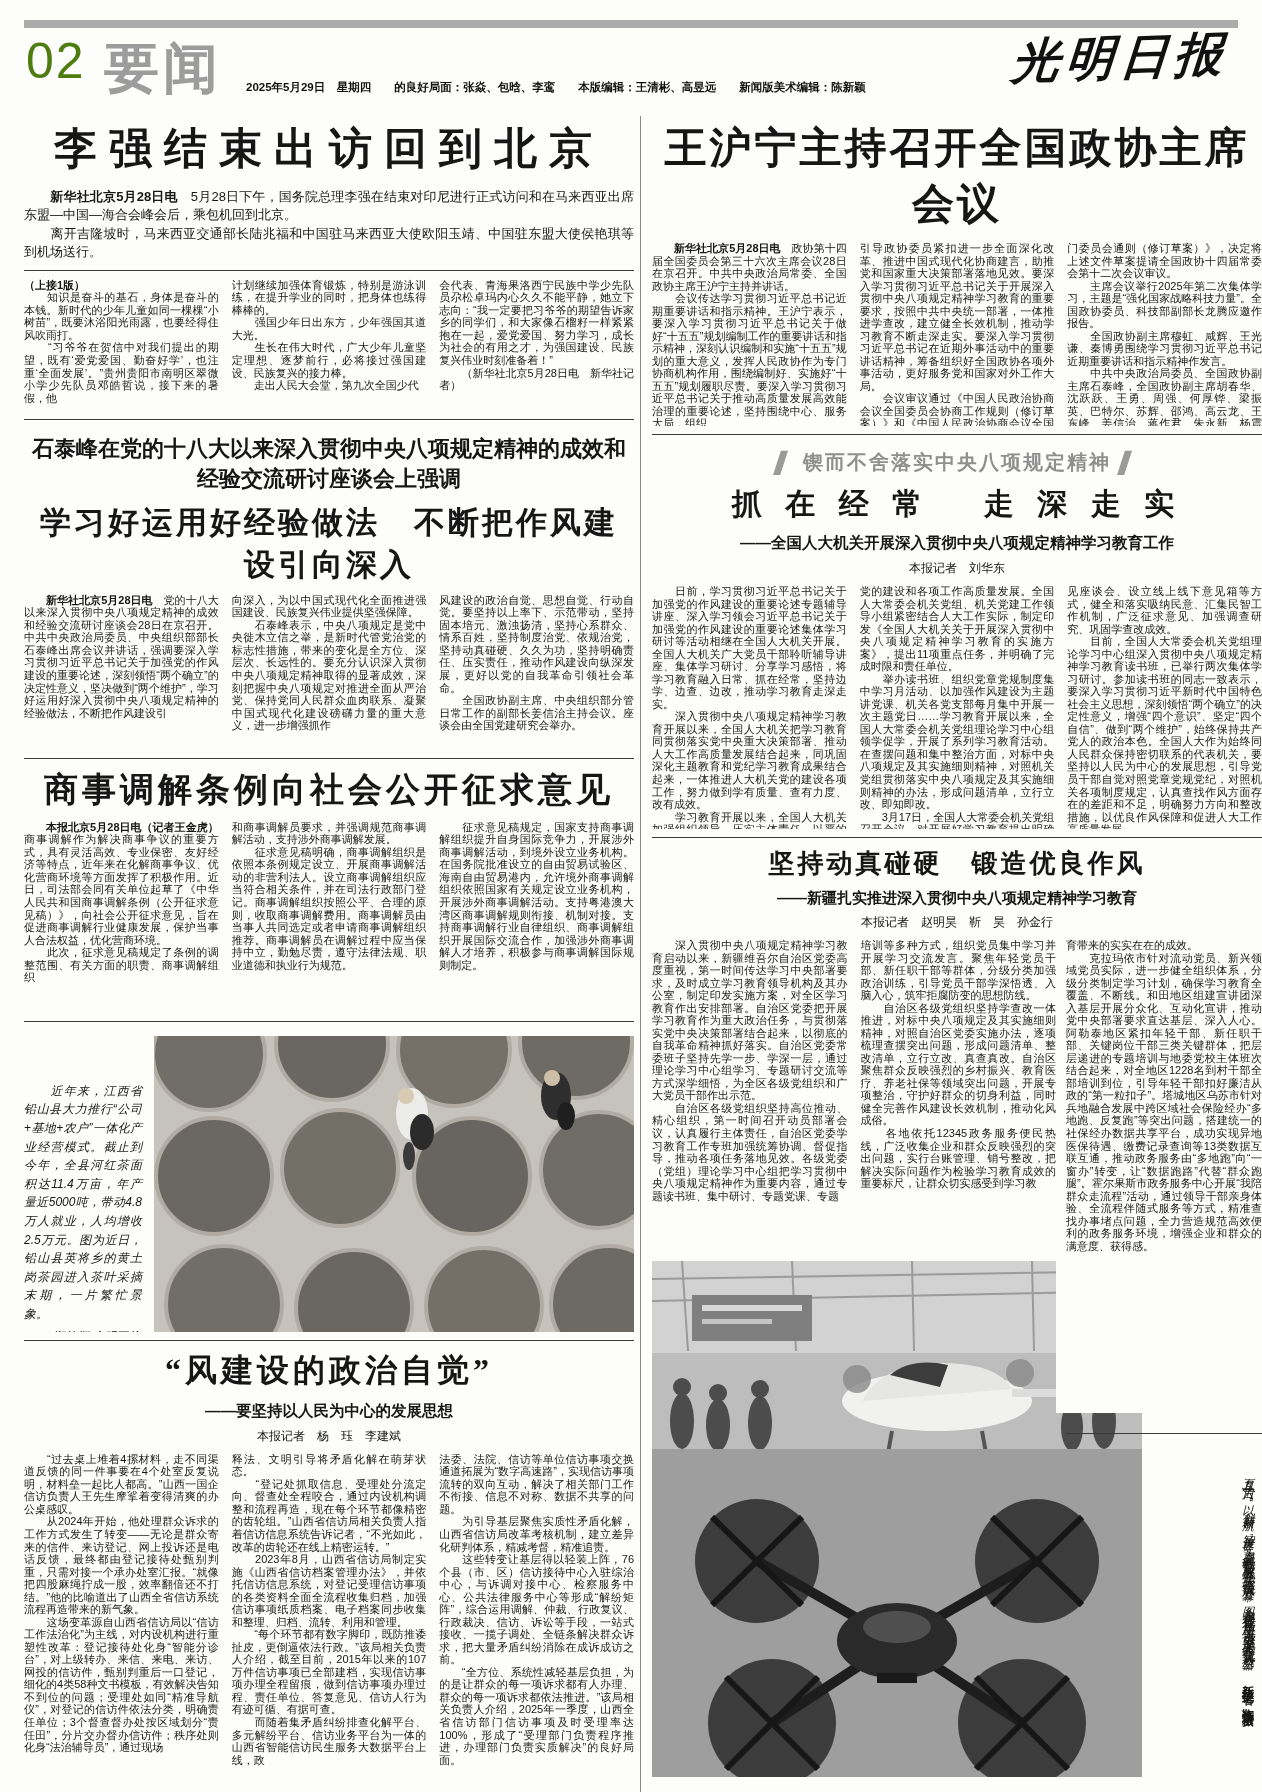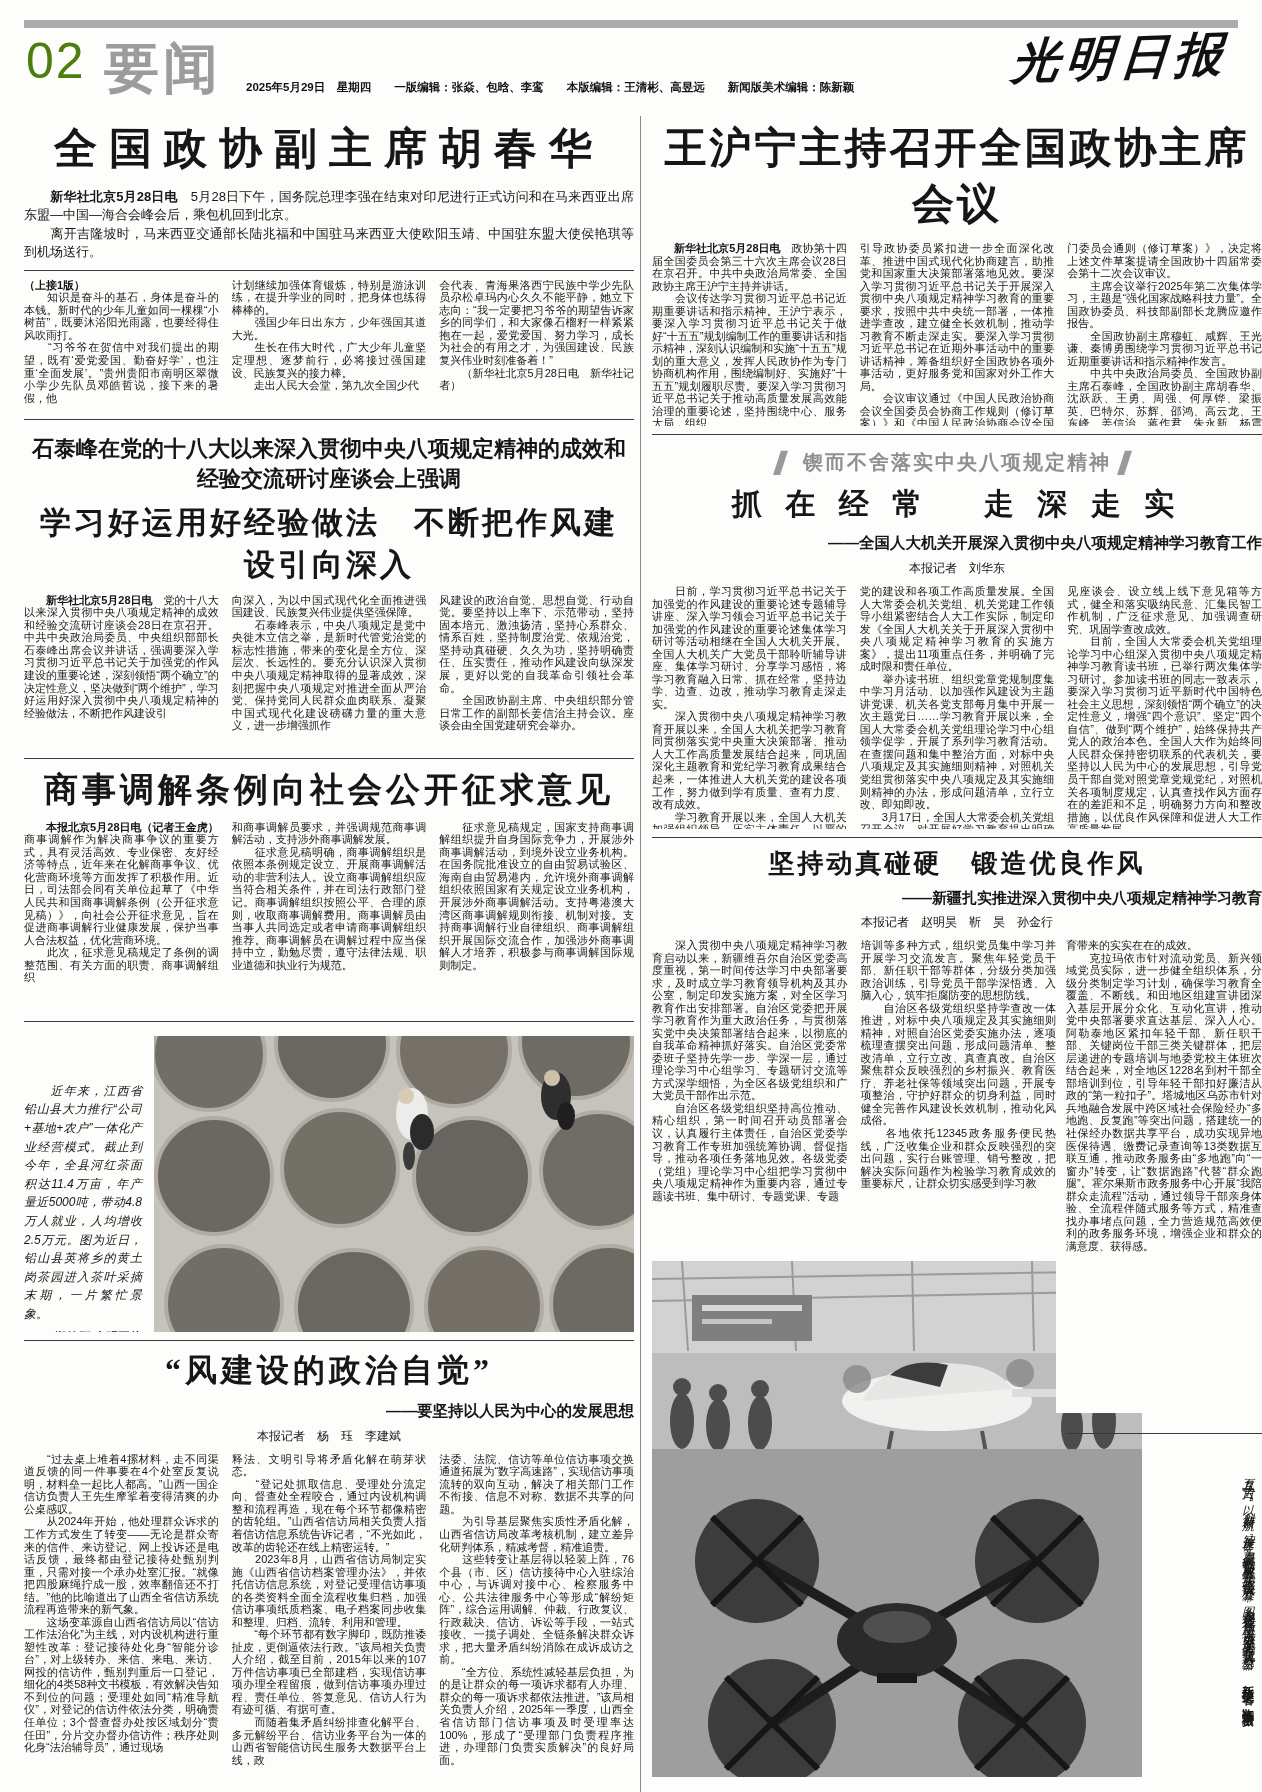--- a/index.html
+++ b/index.html
@@ -22,21 +22,21 @@
   .lead{font-size:13px;line-height:1.42;text-align:justify;margin:0 0 6px 0;white-space:pre-line;}
   .cols3{display:flex;gap:13px;overflow:hidden;}
   .cols3 .col{flex:1;font-size:11px;line-height:1.14;text-align:justify;white-space:pre-line;overflow:hidden;}
   .kicker{text-align:center;font-size:22px;font-weight:bold;margin:14px 0 2px 0;}
   h2.mid{margin:8px 0;text-align:center;font-weight:bold;font-family:"Liberation Serif",serif;}
   .a3-head{font-size:31px;letter-spacing:3px;}
   .a4-head{font-size:34px;letter-spacing:4px;}
   .a5-head{font-size:32px;letter-spacing:4px;margin-top:16px;}
   .b2-head{font-size:30px;letter-spacing:8px;}
   .b3-head{font-size:26px;letter-spacing:3px;margin-top:12px;}
-  .subhead{text-align:right;font-size:15.5px;font-weight:bold;margin:4px 0;}
+  .subhead{text-align:center;font-size:15.5px;font-weight:bold;margin:4px 0;}
   .byline{text-align:center;font-size:12px;margin:6px 0 8px 0;}
   .banner{text-align:center;font-size:20px;font-weight:bold;color:#8f8f8f;margin:14px 0 2px 0;letter-spacing:2px;}
   .banner .mark{display:inline-block;transform:skewX(-18deg);margin:0 10px;color:#9a9a9a;}
   .photo-row{display:flex;gap:12px;margin-top:14px;height:296px;overflow:hidden;}
   .tea-caption{width:118px;font-size:12px;font-style:italic;line-height:1.55;text-align:justify;white-space:pre-line;padding-top:46px;}
   .tea-caption .credit{display:block;font-weight:bold;margin-top:4px;text-align:right;font-style:normal;}
   .photo-frame{flex:1;background:#c2bfb9;overflow:hidden;}
   .b3wrap{position:relative;height:838px;margin-top:6px;}
   .b3cols12{display:flex;gap:13px;width:404px;height:312px;overflow:hidden;}
   .b3cols12 .col{flex:1;font-size:11px;line-height:1.14;text-align:justify;white-space:pre-line;overflow:hidden;}
@@ -52,27 +52,27 @@
   b{font-weight:bold;}
 </style>
 </head>
 <body>
 
 <div class="page">
 
   <div class="topbar"></div>
   <div class="pageno">02</div>
   <div class="section-name">要闻</div>
-  <div class="dateline">2025年5月29日　星期四　　一版编辑：张焱、包晗、李鸾　　本版编辑：王清彬、高昱远　　新闻版美术编辑：陈新颖</div>
+  <div class="dateline">2025年5月29日　星期四　　的良好局面：张焱、包晗、李鸾　　本版编辑：王清彬、高昱远　　新闻版美术编辑：陈新颖</div>
   <div class="masthead">光明日报</div>
   <div class="vdivider"></div>
 
   <div class="half half-left">
 
-    <h1 class="big a1-head">全国政协副主席胡春华</h1>
+    <h1 class="big a1-head">李强结束出访回到北京</h1>
     <p class="lead"><b>　　新华社北京5月28日电</b><span>　5月28日下午，国务院总理李强在结束对印尼进行正式访问和在马来西亚出席东盟—中国—海合会峰会后，乘包机回到北京。
 　　离开吉隆坡时，马来西亚交通部长陆兆福和中国驻马来西亚大使欧阳玉靖、中国驻东盟大使侯艳琪等到机场送行。</span></p>
 
     <hr class="rule">
 
     <div class="cols3" style="height:132px">
       <div class="col"><b>（上接1版）</b><span>
 　　知识是奋斗的基石，身体是奋斗的本钱。新时代的少年儿童如同一棵棵“小树苗”，既要沐浴阳光雨露，也要经得住风吹雨打。
 　　“习爷爷在贺信中对我们提出的期望，既有‘爱党爱国、勤奋好学’，也注重‘全面发展’。”贵州贵阳市南明区翠微小学少先队员邓皓哲说，接下来的暑假，他</span></div>
       <div class="col">计划继续加强体育锻炼，特别是游泳训练，在提升学业的同时，把身体也练得棒棒的。

